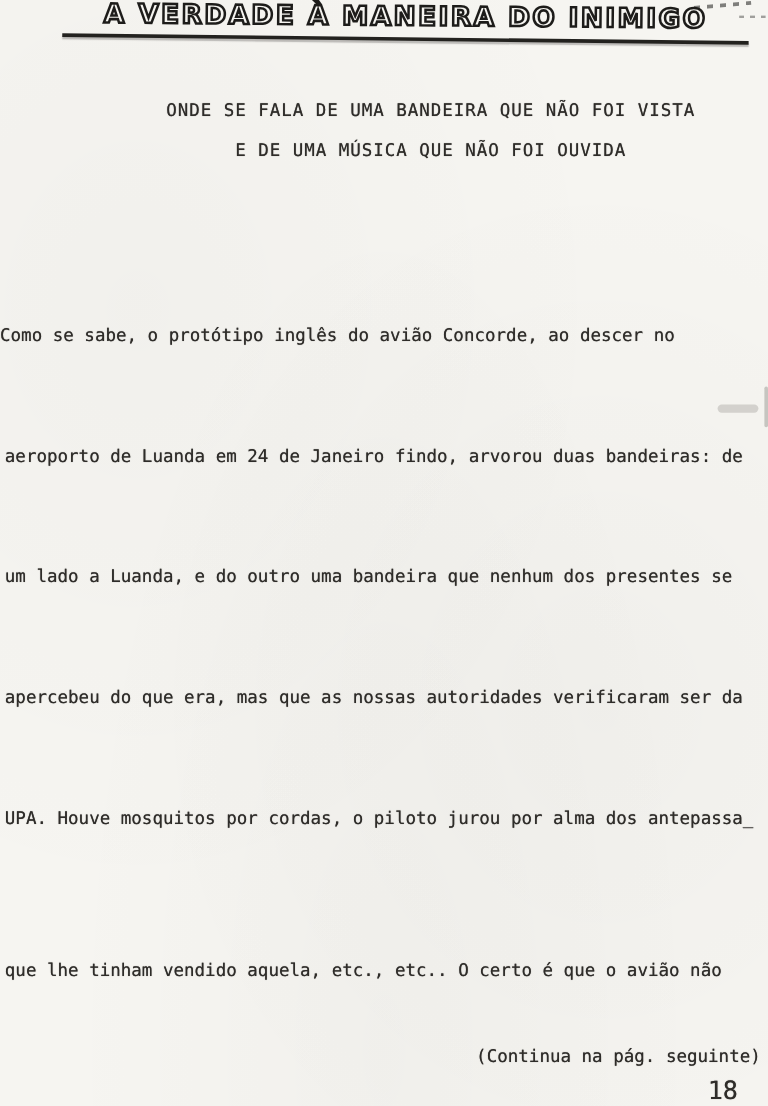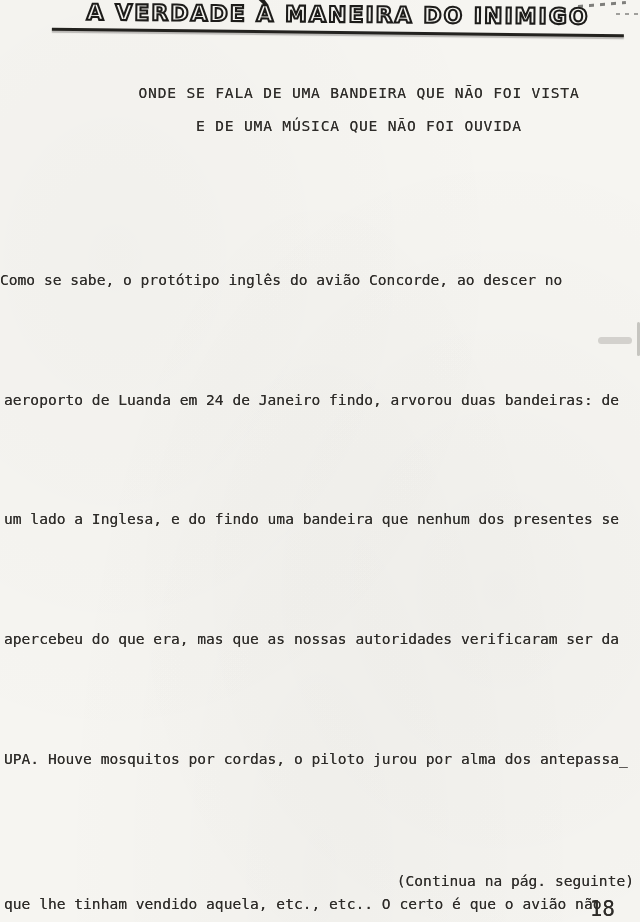--- a/index.html
+++ b/index.html
@@ -45,21 +45,21 @@
     text-shadow:0 0 0.6px rgba(46,44,41,0.8);
     padding-left:39px;
   }
   .body{
     position:absolute;top:166px;left:0;width:640px;
     font-size:14.6px;line-height:25.2px;
     text-shadow:0 0 0.6px rgba(46,44,41,0.8);
     white-space:pre;
   }
   .line{height:25.2px;}
-  .flush{padding-left:4px;margin-top:19px;}
+  .flush{padding-left:4px;}
   .para-indent{}
   .note{
     position:absolute;top:872px;right:6px;
     font-size:14.6px;
     text-shadow:0 0 0.6px rgba(46,44,41,0.8);
   }
   .pagenum-row{position:absolute;top:897px;right:22px;}
   .pagenum{
     font-size:21px;
     padding:0 3px 1px 3px;
@@ -108,21 +108,21 @@
       <div class="subtitle-line">E DE UMA MÚSICA QUE NÃO FOI OUVIDA</div>
     </div>
 
   <div class="body">
     
   
       <div class="line para-indent">Como se sabe, o protótipo inglês do avião Concorde, ao descer no</div>
     
       <div class="line flush">aeroporto de Luanda em 24 de Janeiro findo, arvorou duas bandeiras: de</div>
     
-      <div class="line flush">um lado a Inglesa, e do findo uma bandeira que nenhum dos presentes se</div>
+      <div class="line flush">um lado a Luanda, e do outro uma bandeira que nenhum dos presentes se</div>
     
       <div class="line flush">apercebeu do que era, mas que as nossas autoridades verificaram ser da</div>
     
       <div class="line flush">UPA. Houve mosquitos por cordas, o piloto jurou por alma dos antepassa̲</div>
     
     
       <div class="line flush">que lhe tinham vendido aquela, etc., etc.. O certo é que o avião não</div>
     
       
     

